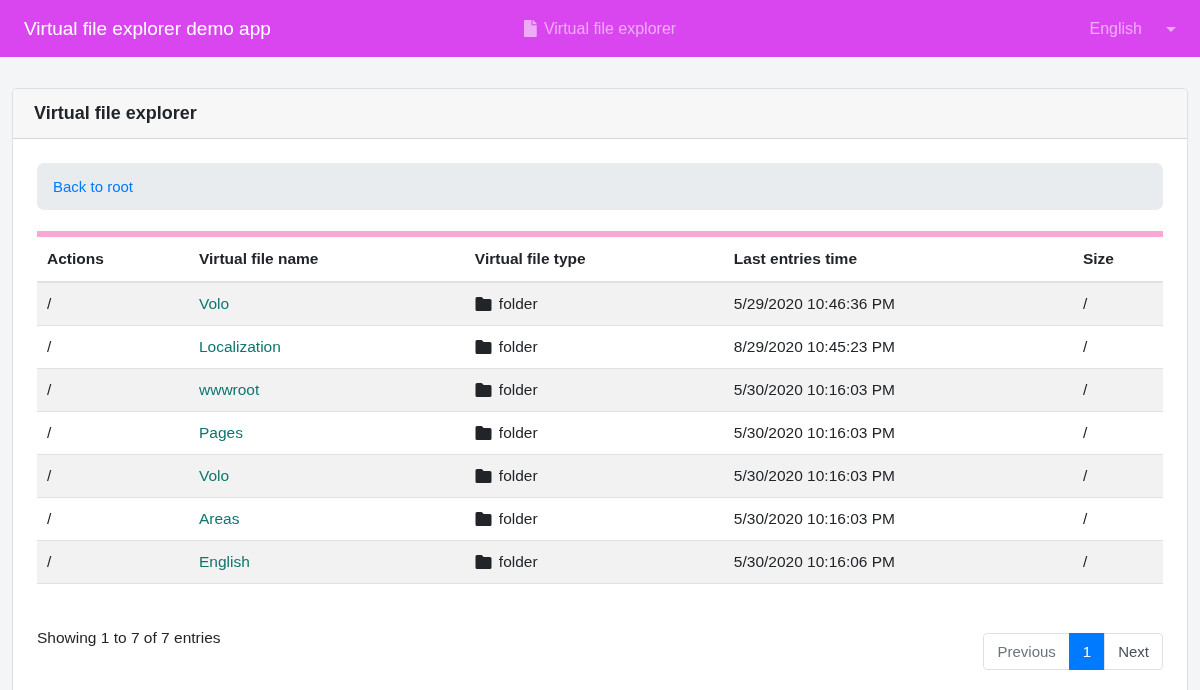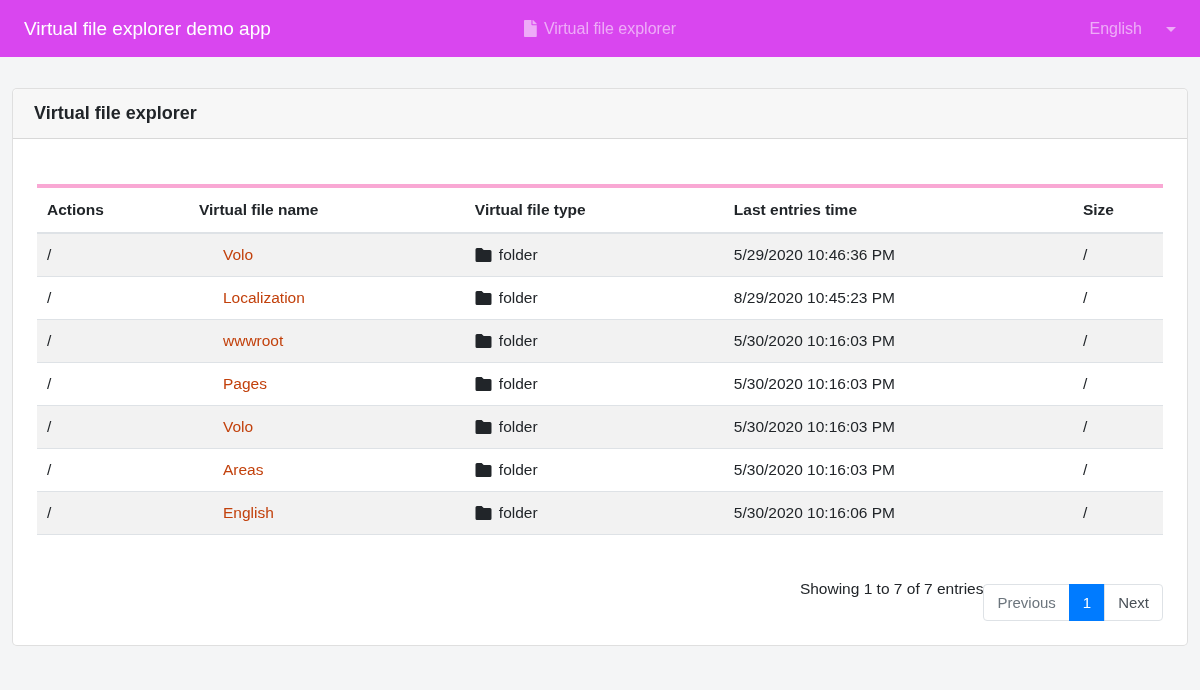--- a/index.html
+++ b/index.html
@@ -93,52 +93,51 @@
     width: 100%;
     border-collapse: collapse;
     margin-top: 21px;
     font-size: 15.5px;
     color: #212529;
   }
   .file-table th {
     text-align: left;
     font-weight: 700;
     padding: 13px 10px;
-    border-top: 4px solid #f9a8d4;
+    border-top: 6px solid #f9a8d4;
     border-bottom: 2px solid #dee2e6;
     white-space: nowrap;
   }
   .file-table th:nth-child(1) { width: 13.5%; }
   .file-table th:nth-child(2) { width: 24.5%; }
   .file-table th:nth-child(3) { width: 23%; }
   .file-table th:nth-child(4) { width: 31%; }
   .file-table th:nth-child(5) { width: 8%;  }
   .file-table td {
     padding: 12px 10px;
     border-top: 1px solid #dee2e6;
     white-space: nowrap;
   }
   .file-table tbody tr:first-child td { border-top: none; }
   .file-table tbody tr:last-child td { border-bottom: 1px solid #dee2e6; }
   .file-table tbody tr:nth-child(odd) { background: #f2f2f2; }
   .file-table a.file-link {
-    color: #c2410c;
-    text-decoration: none;
-    cursor: pointer;
-    margin-left: 24px;
+    color: #0f766e;
+    text-decoration: none;
+    cursor: pointer;
   }
   .type-cell { display: flex; align-items: center; gap: 7px; }
   .folder-icon svg { display: block; fill: #212529; }
 
   
   .table-footer {
     margin-top: 21px;
     display: flex;
     align-items: center;
-    justify-content: flex-end;
+    justify-content: space-between;
   }
   .entries-summary { font-size: 15.5px; color: #212529; }
   .pagination {
     display: flex;
     list-style: none;
     margin-top: 28px;
   }
   .pagination li {
     border: 1px solid #dee2e6;
     background: #ffffff;
@@ -177,20 +176,23 @@
     <span>English</span>
     <span class="caret-down"></span>
   </a>
 </nav>
 
 <div class="page">
   <div class="card">
     <div class="card-header">Virtual file explorer</div>
     <div class="card-body">
 
+      <div class="nav-bar-strip">
+        <a>Back to root</a>
+      </div>
 
       <table class="file-table">
         <thead>
           <tr>
             <th>Actions</th>
             <th>Virtual file name</th>
             <th>Virtual file type</th>
             <th>Last entries time</th>
             <th>Size</th>
           </tr>

